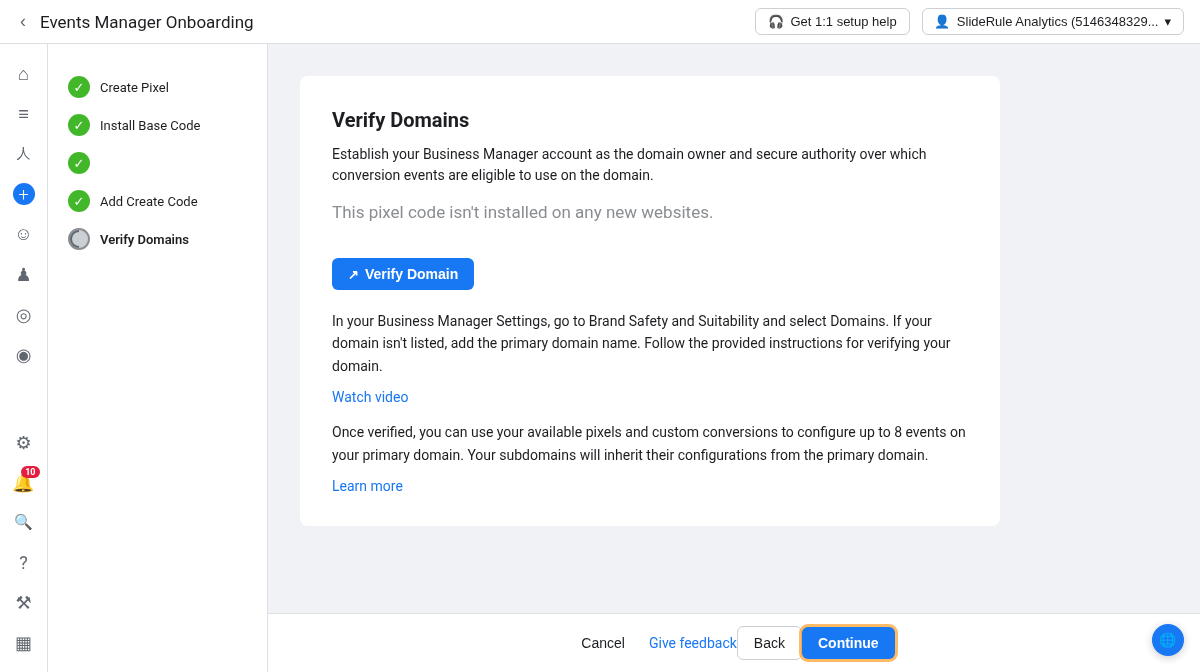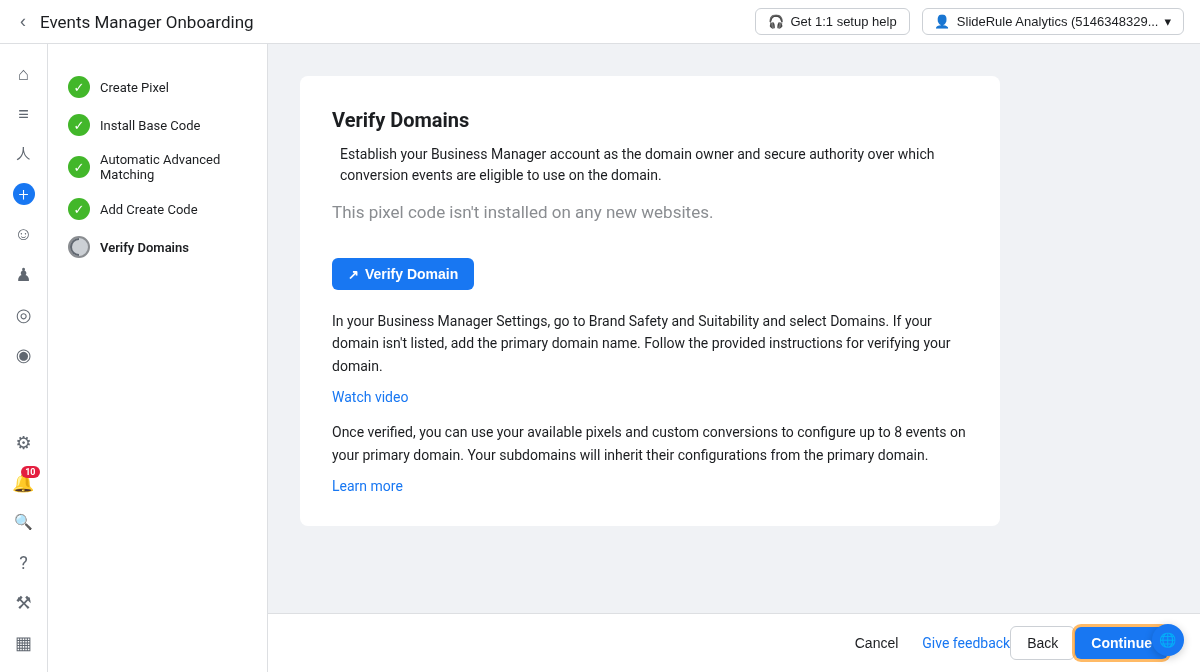--- a/index.html
+++ b/index.html
@@ -108,21 +108,21 @@
       padding: 32px;
     }
     .content-card {
       background: #fff;
       border-radius: 8px;
       padding: 32px;
       max-width: 700px;
     }
 
     .verify-title { font-size: 20px; font-weight: 700; margin-bottom: 12px; }
-    .verify-desc { font-size: 14px; color: #1c1e21; line-height: 1.5; margin-bottom: 16px; margin-left: 8px; }
+    .verify-desc { font-size: 14px; color: #1c1e21; line-height: 1.5; margin-bottom: 16px; }
     .pixel-notice { font-size: 17px; color: #8a8d91; margin-bottom: 36px; }
 
     .verify-domain-btn {
       display: inline-flex; align-items: center; gap: 6px;
       background: #1877f2; color: #fff;
       border: none; border-radius: 6px;
       padding: 8px 16px; font-size: 14px; font-weight: 600;
       cursor: pointer; margin-bottom: 20px;
     }
 
@@ -131,21 +131,21 @@
     .once-verified-text { font-size: 14px; color: #1c1e21; line-height: 1.6; margin-bottom: 12px; }
     .learn-more-link { color: #1877f2; font-size: 14px; cursor: pointer; text-decoration: none; }
 
     
     .content-footer {
       background: #fff;
       border-top: 1px solid #dddfe2;
       padding: 12px 32px;
       display: flex;
       align-items: center;
-      justify-content: flex-end;
+      justify-content: center;
       flex-shrink: 0;
     }
     .footer-left { display: flex; align-items: center; gap: 16px; }
     .footer-right { display: flex; align-items: center; }
     .cancel-btn {
       background: none; border: none; cursor: pointer;
       font-size: 14px; color: #1c1e21; padding: 8px;
     }
     .give-feedback-link { color: #1877f2; font-size: 14px; cursor: pointer; text-decoration: none; }
     .back-footer-btn {
@@ -256,21 +256,20 @@
       <div class="step-icon completed">
         <span>✓</span>
       </div>
       <span class="step-label">Install Base Code</span>
     </div>
 
     <div class="step-item">
       <div class="step-icon completed">
         <span>✓</span>
       </div>
-      <span class="step-label">Automatic Advanced Matching</span>
     </div>
 
     <div class="step-item">
       <div class="step-icon completed">
         <span>✓</span>
       </div>
       <span class="step-label">Add Create Code</span>
     </div>
 
     <div class="step-item">

